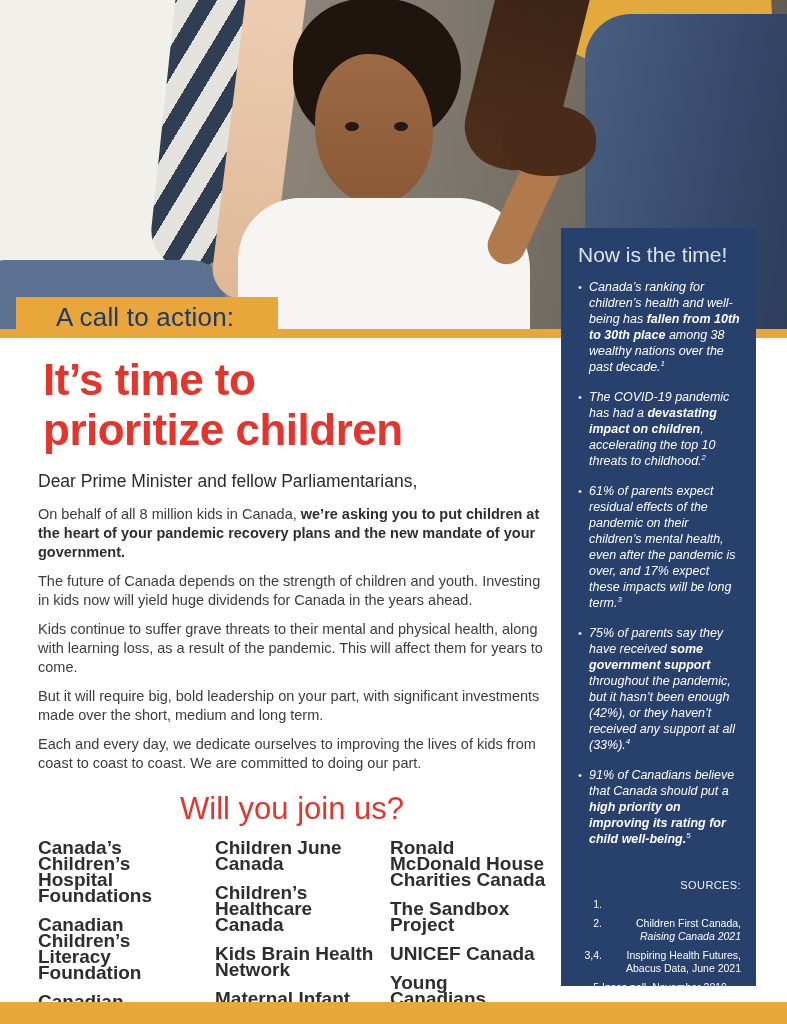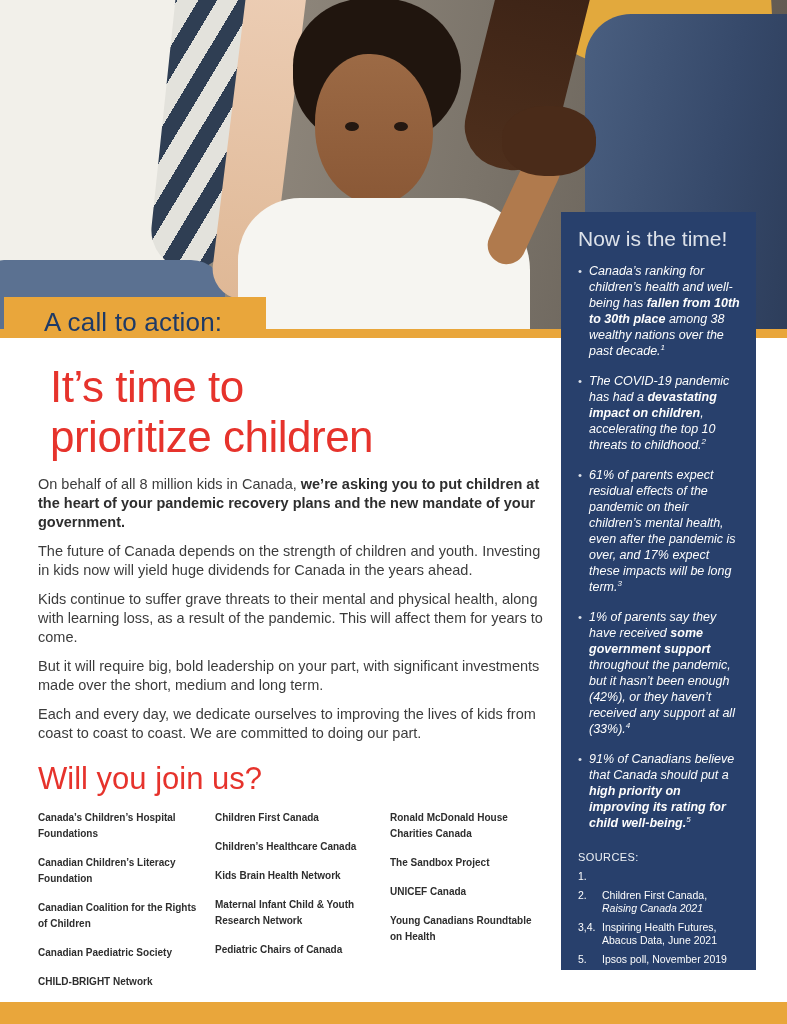--- a/index.html
+++ b/index.html
@@ -32,47 +32,47 @@
     background:linear-gradient(#9c6a45,#8a5836); border-radius:46% 54% 48% 52%; }
   .eye { width:14px; height:9px; background:#241811; border-radius:50%; }
   .eye.left { left:345px; top:122px; } .eye.right { left:394px; top:122px; }
   .child-shirt { left:238px; top:198px; width:292px; height:142px; background:#f6f5f1;
     border-radius:62px 72px 0 0; }
   .child-arm { left:505px; top:148px; width:38px; height:120px; background:#b07a4d;
     transform:rotate(25deg); border-radius:20px; }
   .dad-hand { left:502px; top:106px; width:94px; height:70px; background:#4a2b19; border-radius:45%; }
   .photo-strip { left:0; bottom:0; width:787px; height:9px; background:#e9a63b; }
   
-  .callout { position:absolute; left:4px; top:297px; width:262px; height:41px; background:#e9a63b;
-    z-index:4; display:flex; align-items:flex-end; }
+  .callout { position:absolute; left:16px; top:297px; width:262px; height:41px; background:#e9a63b;
+    z-index:4; display:flex; align-items:center; }
   .callout-text { margin-left:40px; color:#1e3a66; font-size:26px; letter-spacing:0.2px; }
   
   .main { position:absolute; left:38px; top:350px; width:508px; }
-  .headline { color:#e6332c; font-size:44px; line-height:50px; font-weight:normal;
-    letter-spacing:-0.5px; margin:12px; }
+  .headline { color:#e6332c; font-size:44px; line-height:50px; font-weight:bold;
+    letter-spacing:-0.5px; margin:5px; }
   .salutation { font-size:17.5px; color:#2b2b2b; margin-top:16px; }
   .para { font-size:14.5px; line-height:19px; color:#3c3c3c; margin:10px 0 0 0; }
   .para.first { margin-top:13px; }
   .para b { color:#2e2e2e; }
-  .join-heading { color:#e6332c; font-size:31px; font-weight:normal; margin:18px 0 0 0; }
+  .join-heading { color:#e6332c; font-size:31px; font-weight:normal; margin:18px 0 0 0;text-align:center; }
   .org-columns { display:flex; margin-top:13px; }
   .org-col { box-sizing:border-box; }
   .org-col.c1 { width:177px; padding-right:14px; }
   .org-col.c2 { width:175px; padding-right:14px; }
   .org-col.c3 { width:156px; }
-  .org-item { font-size:10px; font-weight:bold; color:#2e2e2e; line-height:16px; margin-bottom:13px; }
+  .org-item { font-size:19px; font-weight:bold; color:#2e2e2e; line-height:16px; margin-bottom:13px; }
   
-  .sidebar { position:absolute; left:561px; top:212px; width:195px; height:758px;
+  .sidebar { position:absolute; left:561px; top:228px; width:195px; height:758px;
     background:#28406c; z-index:5; box-sizing:border-box; padding:15px 15px 0 17px; color:#fdfdfd; }
   .sidebar-title { font-size:21px; font-weight:normal; color:#dde2ea; margin:0 0 12px 0; }
   .sb-bullet { display:flex; font-size:12.5px; line-height:16px; margin-bottom:14px;font-style:italic; }
   .sb-dot { width:11px; flex:none; font-size:11px; color:#dfe4ec; }
   .sb-dot::before { content:"•"; }
   .sb-text sup { font-size:8px; line-height:0; }
-  .sources { margin-top:20px; }
+  .sources { margin-top:32px;text-align:right; }
   .sources-label { font-size:11px; letter-spacing:0.4px; color:#eef1f5; margin-bottom:7px; }
   .source-item { display:flex; font-size:10.5px; line-height:13px; margin-bottom:6px; }
   .source-num { width:24px; flex:none; }
   .source-text i { font-style:italic; }
   
   .bottom-bar { position:absolute; left:0; top:1002px; width:787px; height:22px; background:#e9a63b; }
 </style>
 </head>
 <body>
 
@@ -110,21 +110,21 @@
     <div class="sb-bullet">
       <span class="sb-dot"></span>
       <span class="sb-text"><span>The COVID-19 pandemic has had a </span><b>devastating impact on children</b><span>, accelerating the top 10 threats to childhood.</span><sup>2</sup></span>
     </div>
     <div class="sb-bullet">
       <span class="sb-dot"></span>
       <span class="sb-text"><span>61% of parents expect residual effects of the pandemic on their children’s mental health, even after the pandemic is over, and 17% expect these impacts will be long term.</span><b></b><span></span><sup>3</sup></span>
     </div>
     <div class="sb-bullet">
       <span class="sb-dot"></span>
-      <span class="sb-text"><span>1% of parents say they have received </span><b>some government support</b><span> throughout the pandemic, but it hasn’t been enough (42%), or they haven’t received any support at all (33%).</span><sup>4</sup></span>
+      <span class="sb-text"><span>75% of parents say they have received </span><b>some government support</b><span> throughout the pandemic, but it hasn’t been enough (42%), or they haven’t received any support at all (33%).</span><sup>4</sup></span>
     </div>
     <div class="sb-bullet">
       <span class="sb-dot"></span>
       <span class="sb-text"><span>91% of Canadians believe that Canada should put a </span><b>high priority on improving its rating for child well-being.</b><span></span><sup>5</sup></span>
     </div>
 
     <div class="sources">
       <div class="sources-label">SOURCES:</div>
       <div class="source-item">
         <span class="source-num">1.</span>
@@ -142,38 +142,39 @@
         <span class="source-text"><span>Ipsos poll, November 2019</span><i></i><span></span></span>
       </div>
     </div>
   </aside>
 
   <main class="main">
     <h1 class="headline">
       <span>It’s time to</span><br>
       <span>prioritize children</span>
     </h1>
+    <div class="salutation">Dear Prime Minister and fellow Parliamentarians,</div>
     <p class="para first"><span>On behalf of all 8 million kids in Canada, </span><b>we’re asking you to put children at the heart of your pandemic recovery plans and the new mandate of your government.</b></p>
     <p class="para">The future of Canada depends on the strength of children and youth. Investing in kids now will yield huge dividends for Canada in the years ahead.</p>
     <p class="para">Kids continue to suffer grave threats to their mental and physical health, along with learning loss, as a result of the pandemic. This will affect them for years to come.</p>
     <p class="para">But it will require big, bold leadership on your part, with significant investments made over the short, medium and long term.</p>
     <p class="para">Each and every day, we dedicate ourselves to improving the lives of kids from coast to coast to coast. We are committed to doing our part.</p>
 
     <h2 class="join-heading">Will you join us?</h2>
 
     <div class="org-columns">
       <div class="org-col c1">
         <div class="org-item">Canada’s Children’s Hospital Foundations</div>
         <div class="org-item">Canadian Children’s Literacy Foundation</div>
         <div class="org-item">Canadian Coalition for the Rights of Children</div>
         <div class="org-item">Canadian Paediatric Society</div>
         <div class="org-item">CHILD-BRIGHT Network</div>
       </div>
       <div class="org-col c2">
-        <div class="org-item">Children First Canada</div>
+        <div class="org-item">Children June Canada</div>
         <div class="org-item">Children’s Healthcare Canada</div>
         <div class="org-item">Kids Brain Health Network</div>
         <div class="org-item">Maternal Infant Child &amp; Youth Research Network</div>
         <div class="org-item">Pediatric Chairs of Canada</div>
 
       </div>
       <div class="org-col c3">
         <div class="org-item">Ronald McDonald House Charities Canada</div>
         <div class="org-item">The Sandbox Project</div>
         <div class="org-item">UNICEF Canada</div>

